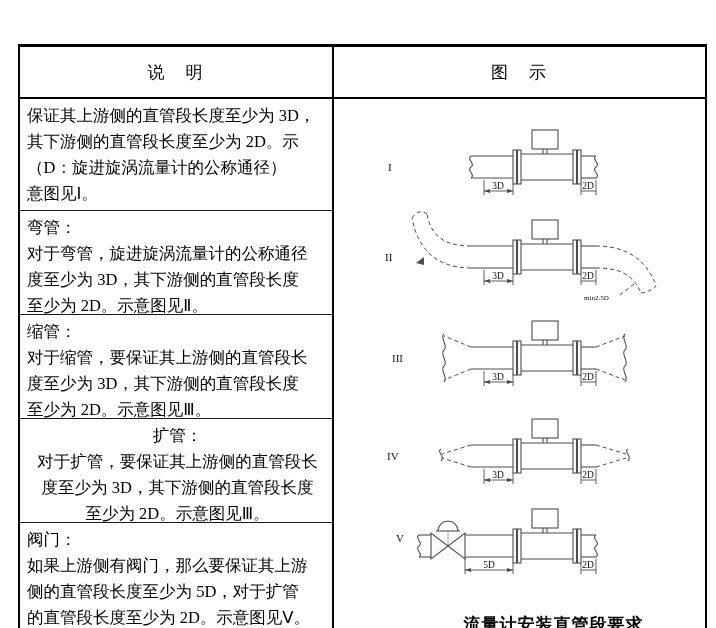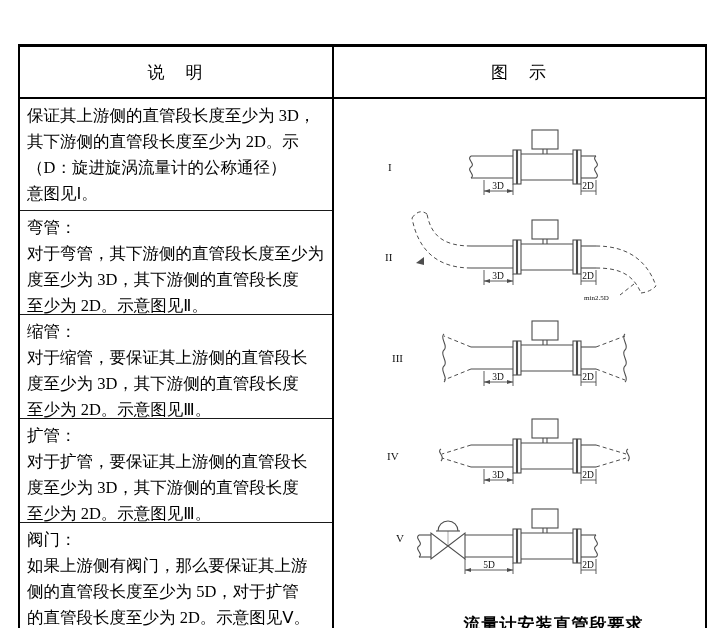--- a/index.html
+++ b/index.html
@@ -10,21 +10,21 @@
   .hdr{display:flex;height:52px;border-bottom:2px solid #000;box-sizing:border-box;}
   .hcell{display:flex;align-items:center;justify-content:center;
          font-size:17px;letter-spacing:2px;}
   .hcell.left{width:314px;border-right:2px solid #000;box-sizing:border-box;}
   .hcell.right{flex:1;}
   .tbody{display:flex;height:553px;}
   .lcol{width:314px;border-right:2px solid #000;box-sizing:border-box;}
   .lrow{box-sizing:border-box;border-bottom:1px solid #1a1a1a;
         padding:4px 4px 8px 7px;font-size:16.5px;line-height:26px;}
   .lrow:last-child{border-bottom:none;}
-  .r1{height:112px;}.r2{height:104px;}.r3{height:104px;}.r4{height:104px;}.r5{height:129px;}
+  .r1{height:112px;}.r2{height:104px;}.r3{height:104px;}.r4{height:104px;text-align:center;}.r5{height:129px;}
   .rcol{flex:1;position:relative;}
   .fig{position:absolute;left:0;width:371px;height:100px;}
   .f1{top:17px;}.f2{top:107px;}.f3{top:208px;}.f4{top:306px;}.f5{top:396px;}
   .caption{position:absolute;top:514px;left:0;width:100%;box-sizing:border-box;
            padding-left:68px;text-align:center;
            font-family:"Liberation Sans",sans-serif;font-weight:bold;
            font-size:17px;letter-spacing:1px;}
   svg .ln{stroke:#4d4d4d;stroke-width:1.1;fill:none;}
   svg .dash{stroke:#4d4d4d;stroke-width:1;fill:none;stroke-dasharray:4 3;}
   svg .dim{stroke:#4d4d4d;stroke-width:0.9;fill:none;}
@@ -48,21 +48,21 @@
 
       <div class="lcol">
         <div class="lrow r1">
           <div>保证其上游侧的直管段长度至少为 3D，</div>
           <div>其下游侧的直管段长度至少为 2D。示</div>
           <div>（D：旋进旋涡流量计的公称通径）</div>
           <div>意图见Ⅰ。</div>
         </div>
         <div class="lrow r2">
           <div>弯管：</div>
-          <div>对于弯管，其下游侧的直管段长度至少为</div>
+          <div>对于弯管，旋进旋涡流量计的公称通径</div>
           <div>度至少为 3D，其下游侧的直管段长度</div>
           <div>至少为 2D。示意图见Ⅱ。</div>
         </div>
         <div class="lrow r3">
           <div>缩管：</div>
           <div>对于缩管，要保证其上游侧的直管段长</div>
           <div>度至少为 3D，其下游侧的直管段长度</div>
           <div>至少为 2D。示意图见Ⅲ。</div>
         </div>
         <div class="lrow r4">

